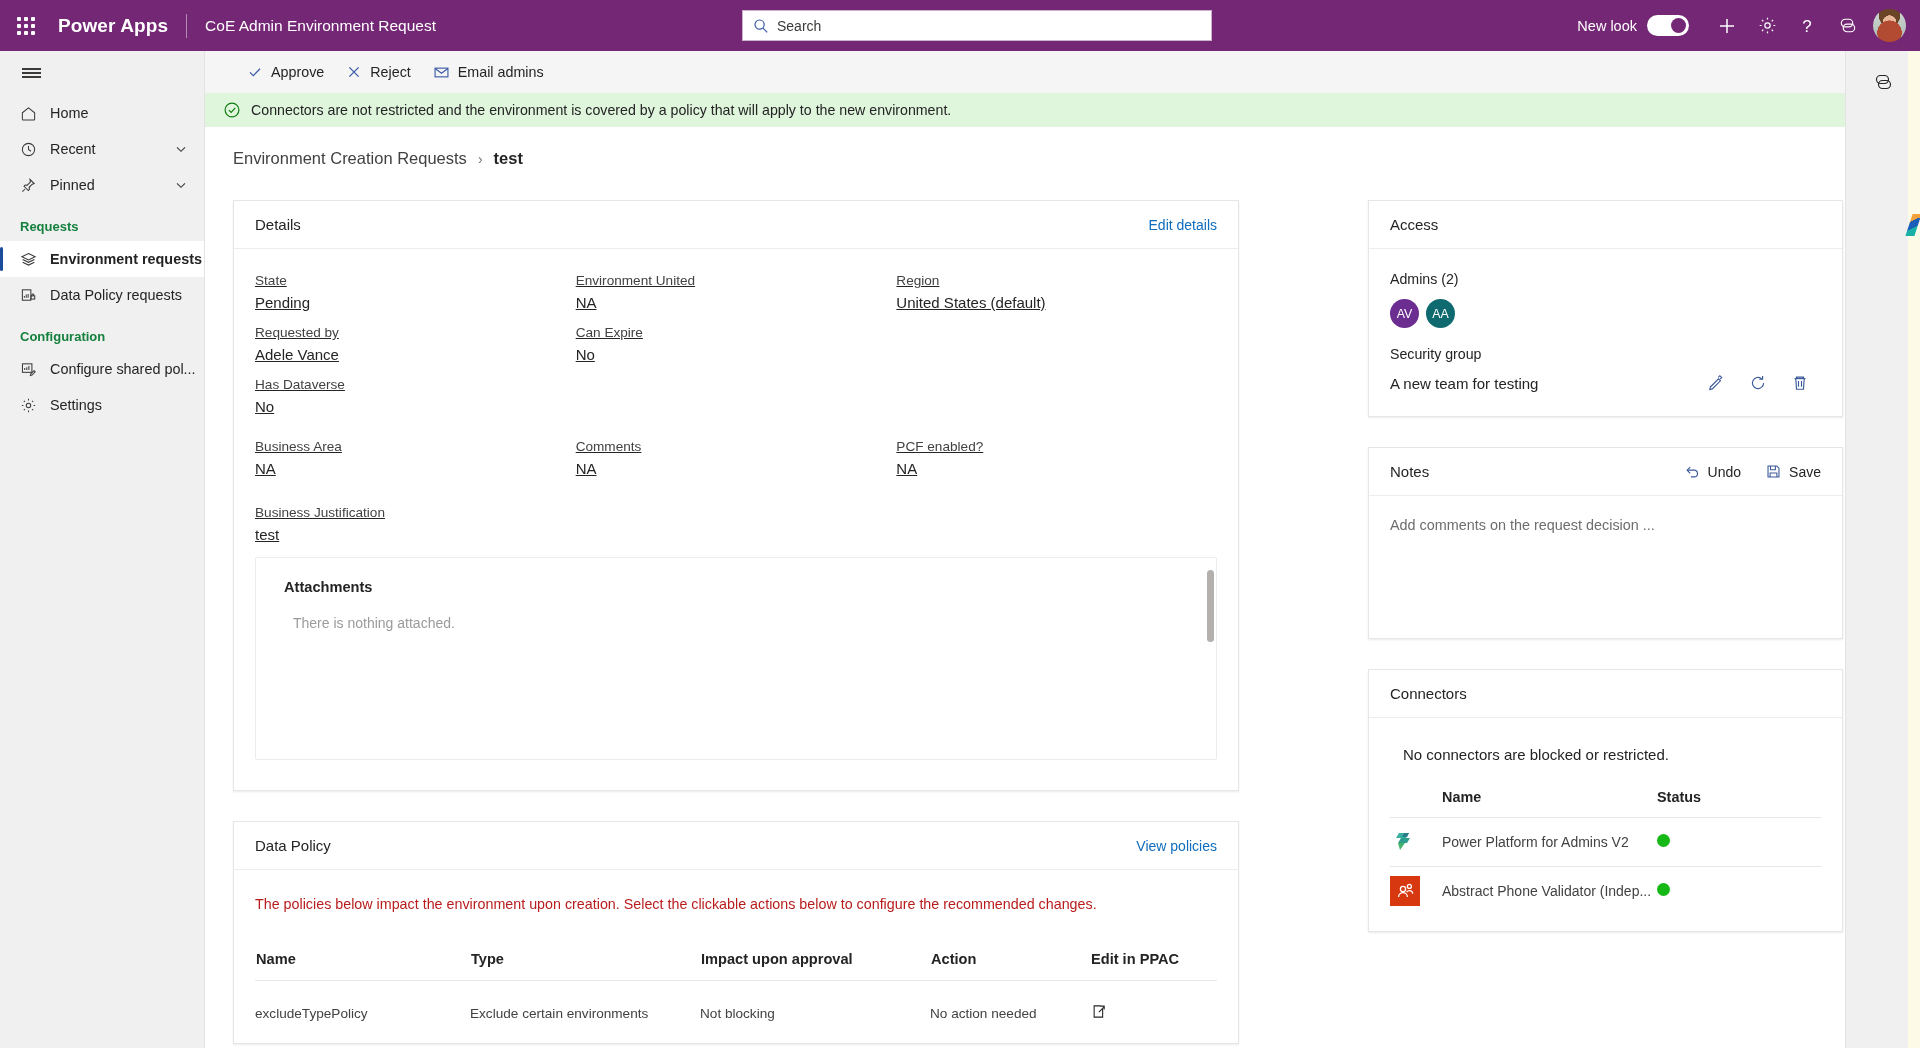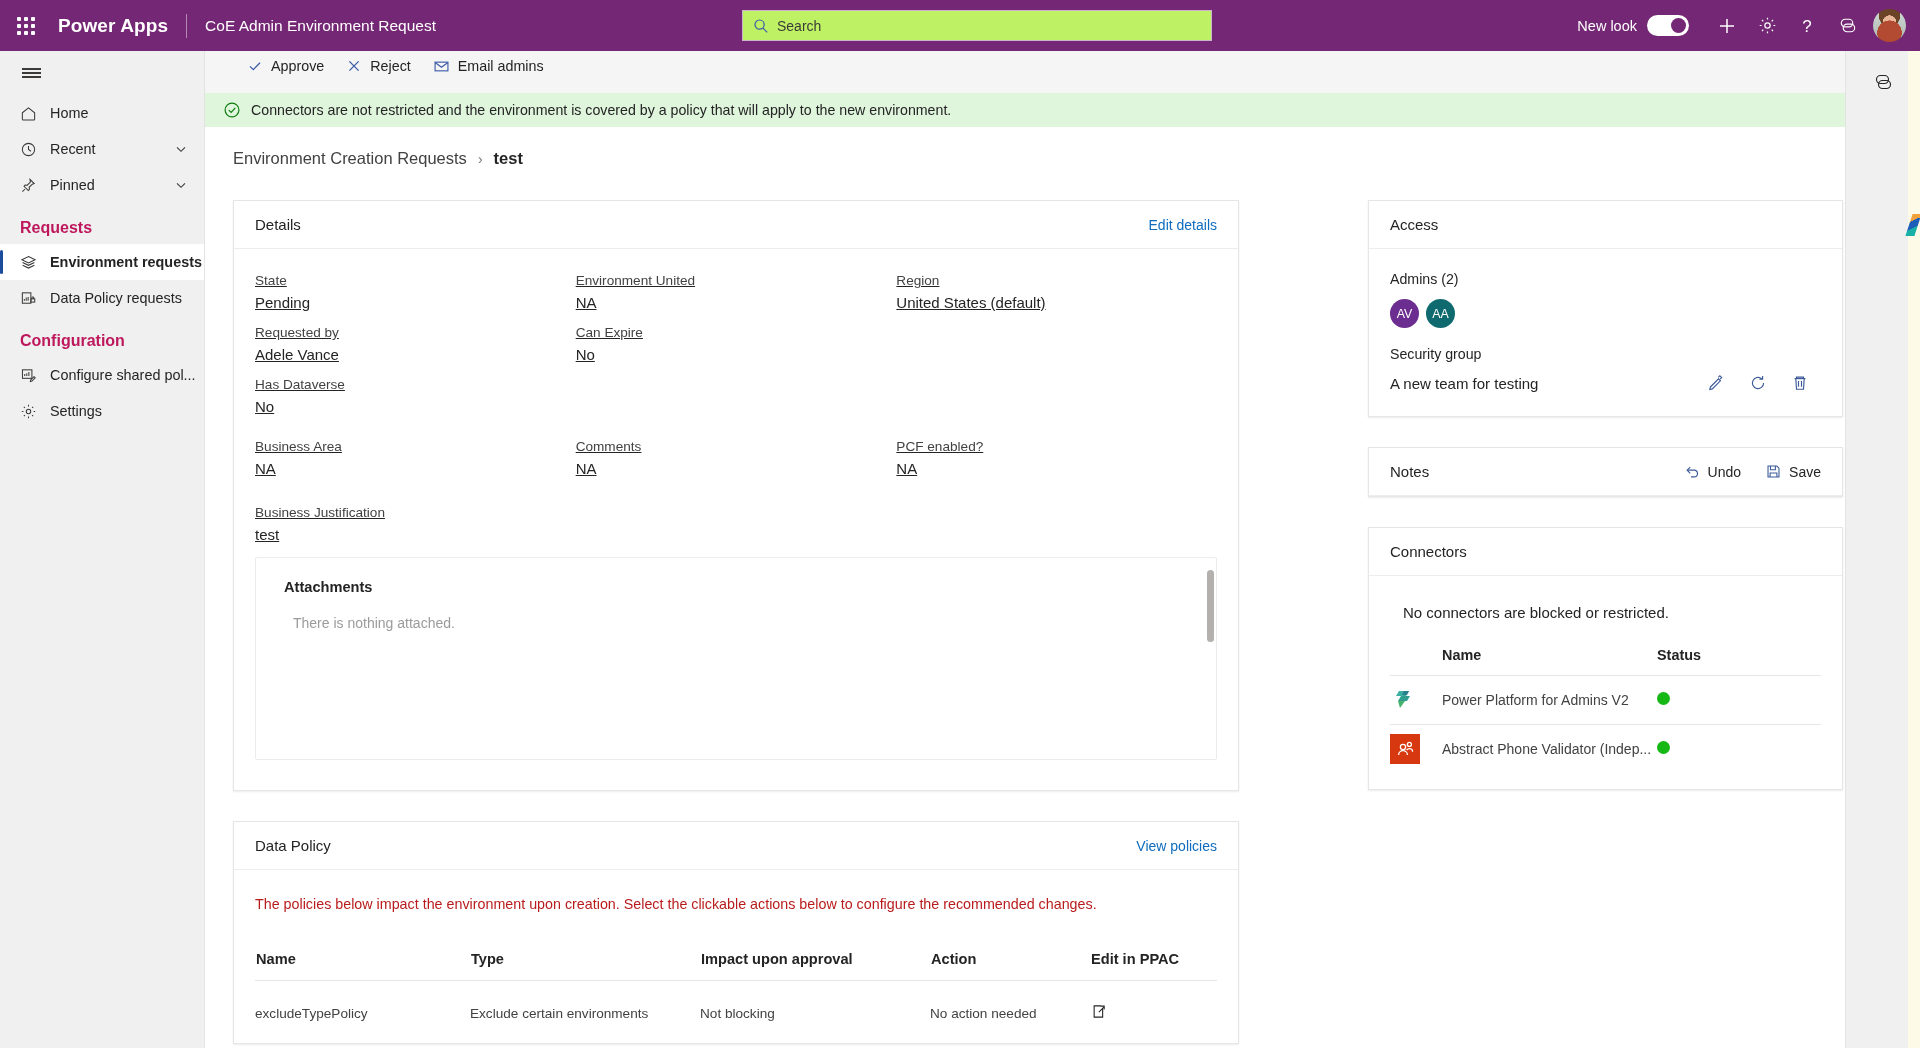--- a/index.html
+++ b/index.html
@@ -18,21 +18,21 @@
     background:#742774; display:flex; align-items:center; color:#fff;
   }
   .waffle { width:52px; height:51px; display:flex; align-items:center; justify-content:center; cursor:pointer; }
   .waffle-grid { display:grid; grid-template-columns:repeat(3,4px); grid-gap:3px; }
   .waffle-grid i { width:4px; height:4px; background:#fff; border-radius:1px; display:block; }
   .brand { font-size:19px; font-weight:bold; letter-spacing:.1px; margin-left:6px; }
   .brand-sep { width:1px; height:24px; background:#b38ab3; margin:0 18px; }
   .appname { font-size:15.5px; font-weight:400; }
   .searchwrap { position:absolute; left:742px; top:10px; width:470px; height:31px; }
   .searchbox {
-    width:100%; height:100%; background:#bef264; border:1px solid #cbb3cb;
+    width:100%; height:100%; background:#ffffff; border:1px solid #cbb3cb;
     display:flex; align-items:center; padding:0 10px; cursor:text;
   }
   .searchbox .mag { margin-right:8px; display:flex; }
   .searchbox span.ph { font-size:14px; color:#3b3a39; }
   .rightzone { position:absolute; right:0; top:0; height:51px; display:flex; align-items:center; padding-right:14px; }
   .newlook { font-size:14.5px; margin-right:10px; }
   .toggle { width:42px; height:21px; border-radius:11px; background:#fff; position:relative; margin-right:18px; cursor:pointer; }
   .toggle i { position:absolute; right:3px; top:3px; width:15px; height:15px; border-radius:50%; background:#742774; display:block; }
   .ticon { width:40px; height:51px; display:flex; align-items:center; justify-content:center; cursor:pointer; }
   .avatar {
@@ -54,26 +54,26 @@
   .navitem {
     height:36px; display:flex; align-items:center; padding-left:20px; cursor:pointer;
     font-size:14.4px; color:#242424; position:relative;
   }
   .navitem .nicon { width:30px; display:flex; align-items:center; color:#3b3a39; }
   .navitem .chev { margin-left:auto; margin-right:16px; display:flex; }
   .navitem.selected { background:#fff; font-weight:600; }
   .navitem.selected::before {
     content:""; position:absolute; left:0; top:6px; width:3px; height:24px; background:#1b4b9b; border-radius:2px;
   }
-  .navgroup { font-size:16px; font-weight:700; padding:16px 0 7px 20px; color:#be185d; }
+  .navgroup { font-size:13px; font-weight:700; padding:16px 0 7px 20px; color:#15803d; }
 
   
   .cmdbar {
     position:absolute; top:51px; left:205px; width:1640px; height:42px;
-    background:#f5f5f5; display:flex; padding-left:33px;
+    background:#f5f5f5; display:flex; align-items:center; padding-left:33px;
   }
   .cmd { display:flex; align-items:center; height:30px; padding:0 9px; margin-right:4px; cursor:pointer; font-size:14.3px; color:#242424; }
   .cmd .ci { margin-right:8px; display:flex; align-items:center; color:#1b4b9b; }
 
   
   .notif {
     position:absolute; top:93px; left:205px; width:1640px; height:34px;
     background:#dff6dd; display:flex; align-items:center; padding-left:18px; font-size:14.2px; color:#242424;text-align:center;
   }
   .notif .ok { margin-right:10px; display:flex; }
@@ -539,20 +539,23 @@
               <span class="ni">
                 <svg width="17" height="17" viewBox="0 0 18 18" fill="none" stroke="#3c5a9a" stroke-width="1.15">
                     <path d="M3.2 3.2h9.3l2.3 2.3v9.3H3.2z"></path>
                     <path d="M5.8 3.2v4h5.2v-4"></path>
                     <path d="M5.4 14.8v-4.2h7.2v4.2"></path>
                   </svg>
               </span>
               <span>Save</span>
             </span>
           </span>
+        </div>
+        <div class="notes-body">
+          <span class="notes-ph">Add comments on the request decision ...</span>
         </div>
       </div>
 
       <div class="cardgap"></div>
 
       <div class="card">
         <div class="card-head">
           <span class="card-title">Connectors</span>
         </div>
         <div class="con-body">

